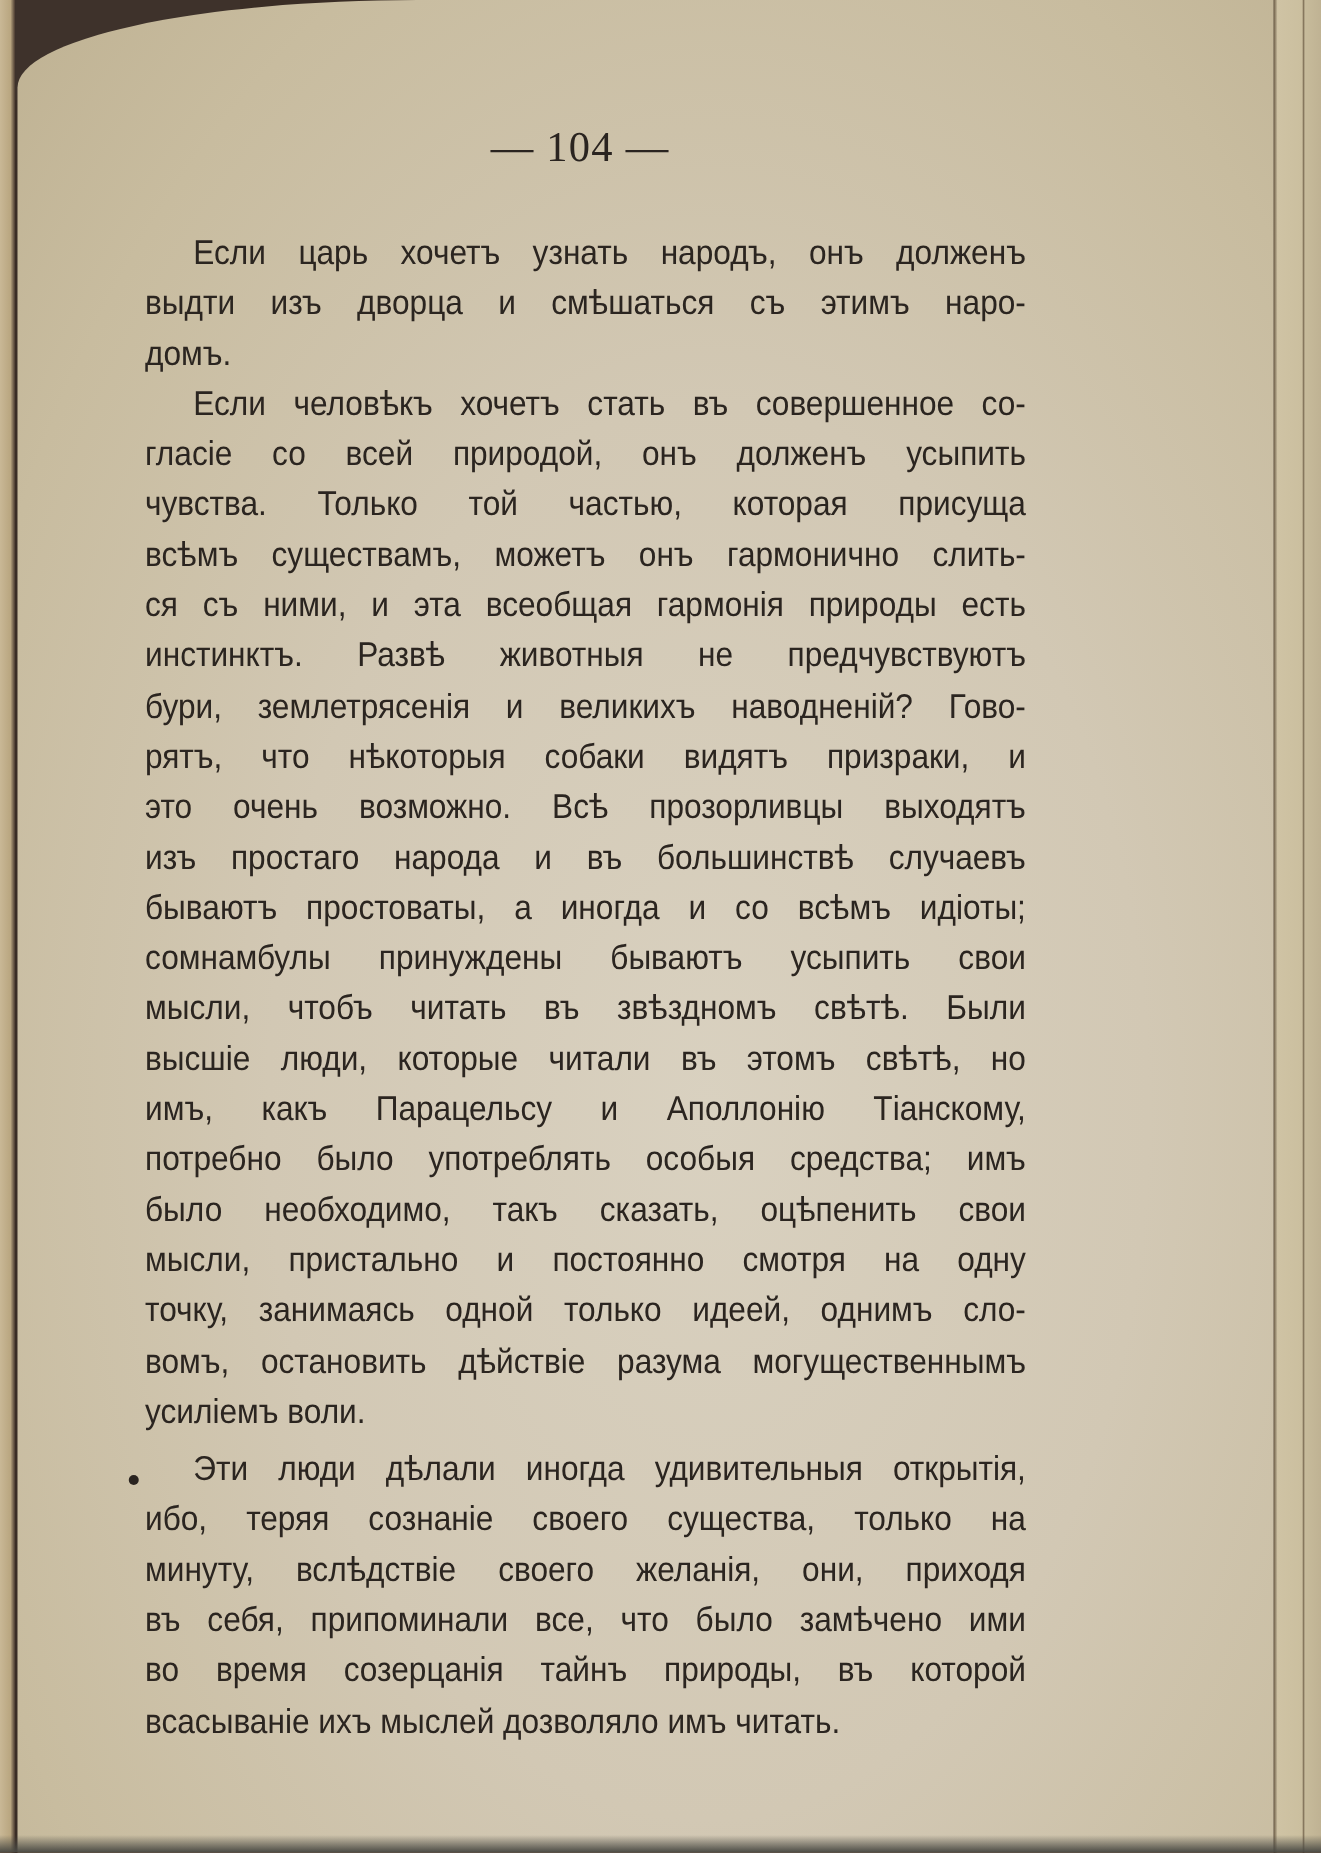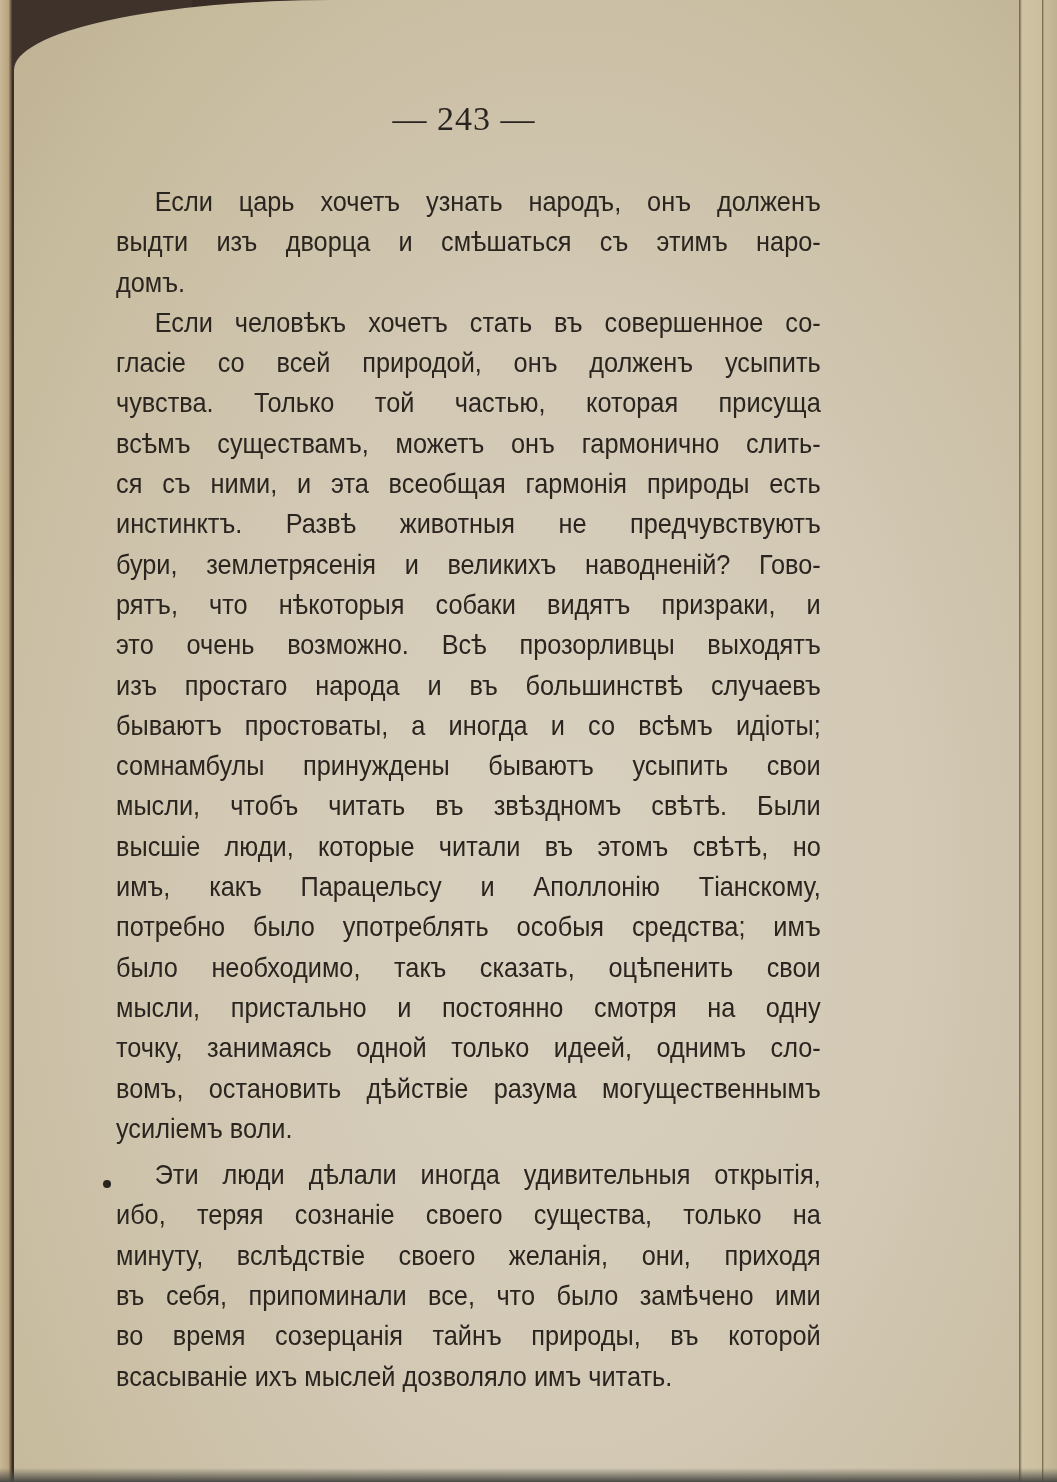--- a/index.html
+++ b/index.html
@@ -52,21 +52,21 @@
     background: #2a2420; border-radius: 50%;
   }
 </style>
 </head>
 <body>
 
 <div class="left-page-edge"></div>
 <div class="dark-corner"></div>
 
 <div class="page">
-  <div class="page-number">— 243 —</div>
+  <div class="page-number">— 104 —</div>
 
   <div class="text-block">
     <div>
       <span class="line indent">Если царь хочетъ узнать народъ, онъ долженъ</span>
       <span class="line">выдти изъ дворца и смѣшаться съ этимъ наро-</span>
       <span class="line last">домъ.</span>
     </div>
     <div>
       <span class="line indent">Если человѣкъ хочетъ стать въ совершенное со-</span>
       <span class="line">гласіе со всей природой, онъ долженъ усыпить</span>

